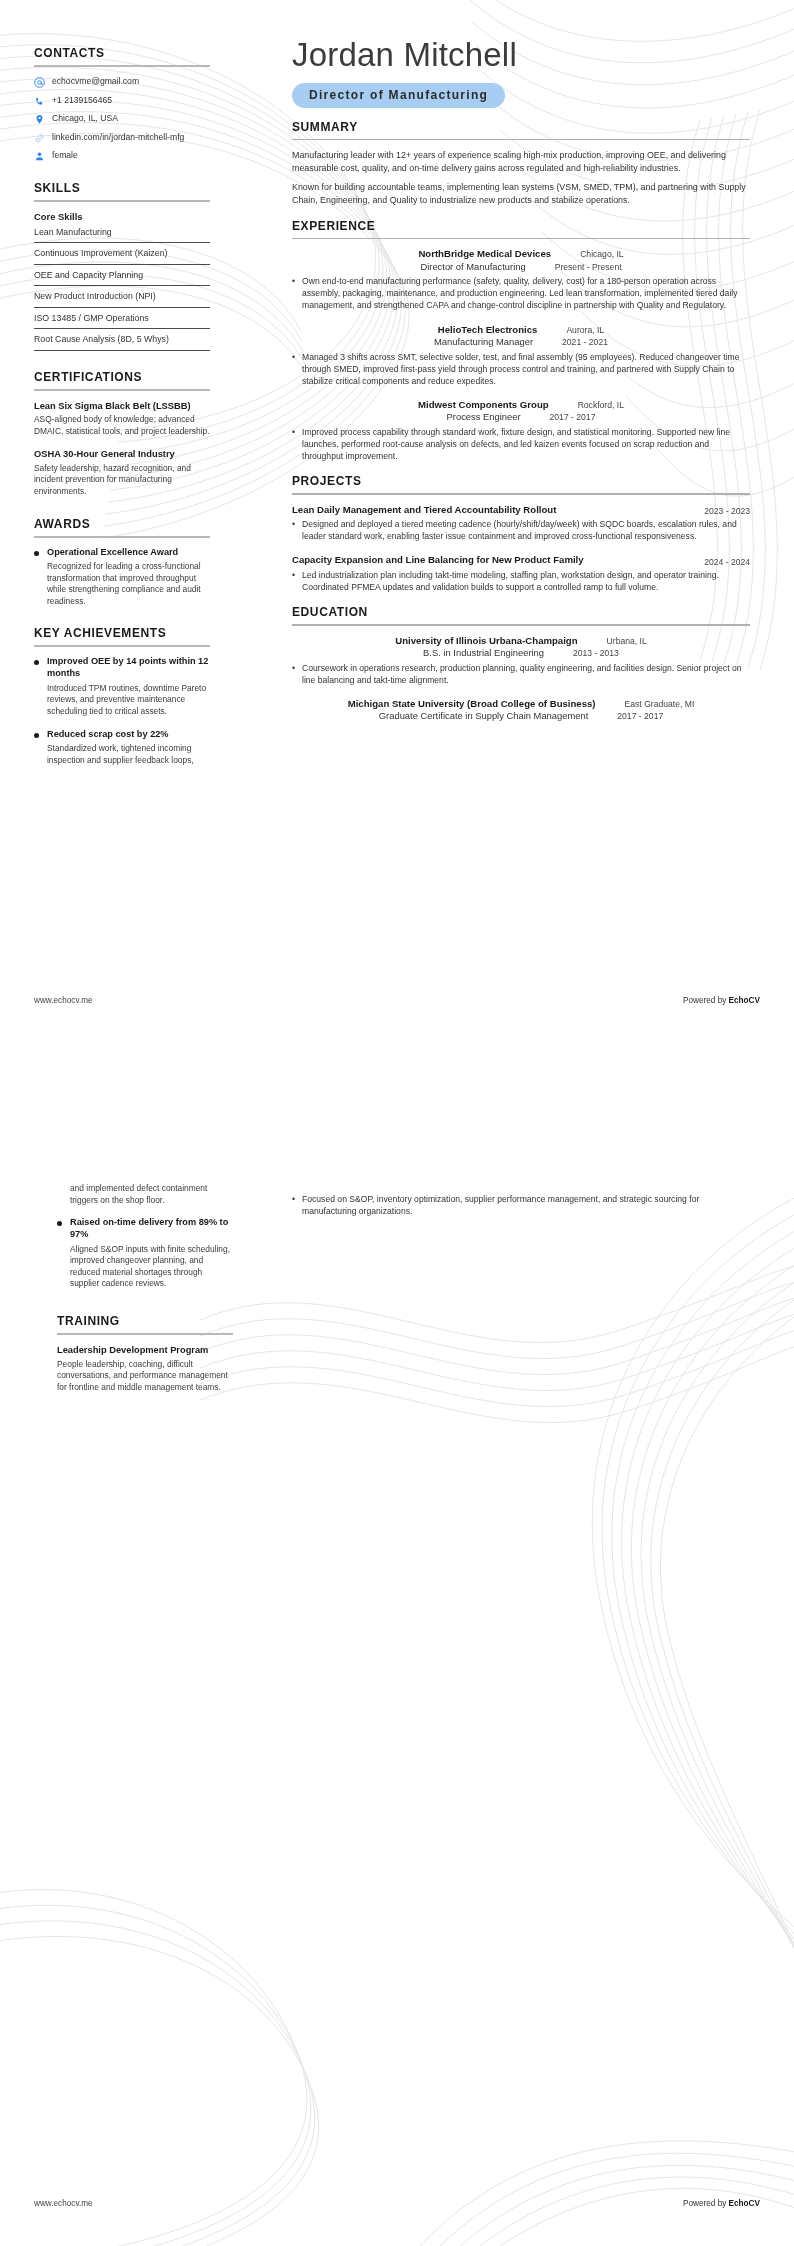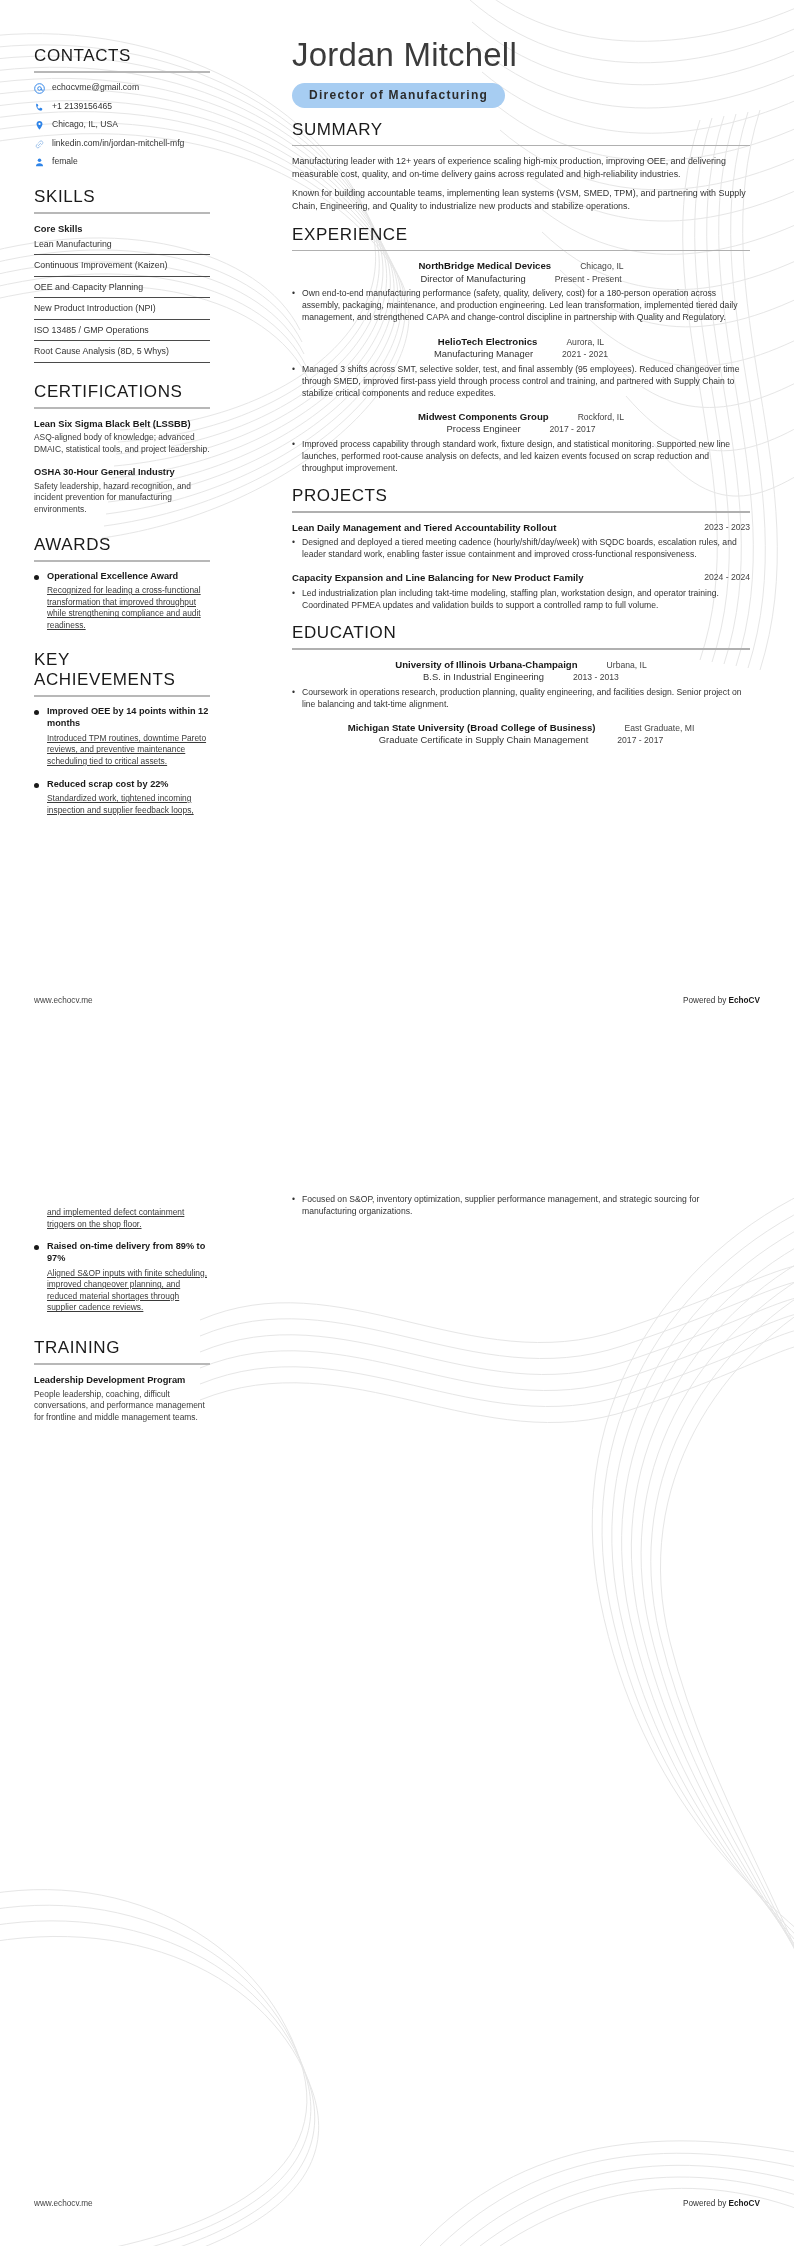--- a/index.html
+++ b/index.html
@@ -21,21 +21,21 @@
   .sheet { position: relative; z-index: 2; }
 
   
   .p1 { position: relative; height: 1123px; }
   .p2 { position: relative; height: 1123px; }
 
   .col-left { position: absolute; left: 34px; top: 0; width: 176px; }
   .col-right { position: absolute; left: 292px; top: 0; width: 458px; }
 
   .sec-title {
-    font-size: 17px; font-weight: normal; letter-spacing: .6px;
+    font-size: 12px; font-weight: bold; letter-spacing: .6px;
     color: #1a1a1a; text-transform: uppercase;
   }
   .sec-rule { height: 2px; background: #b8b8b8; margin: 5px 0 9px 0; }
   .sec-rule.thin { height: 1.5px; background: #b0b0b0; }
 
   .left-sec { margin-bottom: 19px; }
 
   
   .contact-row { display: flex; align-items: flex-start; gap: 7px; margin-bottom: 6.5px; }
   .contact-ico { width: 11px; height: 11px; flex: 0 0 11px; margin-top: 1px; color: #2f84e8; }
@@ -49,21 +49,21 @@
   
   .lb { margin-bottom: 11px; }
   .lb-title { font-size: 9.3px; font-weight: bold; color: #1a1a1a; line-height: 1.3; margin-bottom: 2.5px; }
   .lb-desc { font-size: 8.4px; color: #3a3a3a; line-height: 1.38; }
 
   
   .bullet-item { display: flex; gap: 8px; margin-bottom: 11px; }
   .bdot { flex: 0 0 5px; width: 5px; height: 5px; border-radius: 50%; background: #1a1a1a; margin-top: 4px; }
   .bbody { flex: 1; }
   .bbody .bt { font-size: 9.2px; font-weight: bold; color: #1a1a1a; line-height: 1.3; margin-bottom: 2.5px; }
-  .bbody .bd { font-size: 8.4px; color: #3a3a3a; line-height: 1.38; text-decoration: underline; }
+  .bbody .bd { font-size: 8.4px; color: #3a3a3a; line-height: 1.38; }
 
   
   .name { font-size: 33px; font-weight: normal; color: #3b3b3b; letter-spacing: .2px; line-height: 1.05; }
   .title-badge {
     display: inline-block; margin-top: 10px; padding: 5px 17px 6px 17px;
     background: #a7cdf2; border-radius: 14px;
     font-size: 12px; font-weight: bold; letter-spacing: 1.3px; color: #2c2c2c;
   }
 
   .r-sec { margin-top: 12px; }
@@ -72,21 +72,21 @@
   .entry { margin-bottom: 12px; }
   .entry-head { display: flex; justify-content: center; align-items: baseline; gap: 29px; }
   .e-org { font-size: 9.6px; font-weight: bold; color: #1a1a1a; line-height: 1.3; }
   .e-loc { font-size: 8.6px; color: #444; white-space: nowrap; }
   .e-role { font-size: 9.4px; color: #333; line-height: 1.35; }
   .e-date { font-size: 8.6px; color: #444; white-space: nowrap; }
   .e-bullets { margin-top: 2px; }
   .e-bullet { display: flex; gap: 5px; font-size: 8.6px; color: #333; line-height: 1.4; margin-bottom: 2px; }
   .e-bullet .d { flex: 0 0 5px; }
 
-  .proj-head { display: flex; justify-content: space-between; align-items: flex-start; gap: 14px; }
+  .proj-head { display: flex; justify-content: space-between; align-items: flex-end; gap: 14px; }
   .proj-name { font-size: 9.6px; font-weight: bold; color: #1a1a1a; line-height: 1.33; max-width: 330px; }
 
   
   .footer {
     position: absolute; left: 34px; right: 34px; bottom: 40px;
     display: flex; justify-content: space-between; align-items: center;
     border-top: 0; font-size: 8.2px; color: #444;
   }
   .footer .right { font-size: 8.2px; color: #333; }
   .footer .right b { font-weight: bold; color: #1a1a1a; }
@@ -442,21 +442,21 @@
       </div>
 
       <div class="footer" style="bottom:118px;">
         <span>www.echocv.me</span>
         <span class="right"><span>Powered by </span><b>EchoCV</b></span>
       </div>
     </div>
 
     <div class="p2">
 
-      <div class="col-left" style="top:84px;">
+      <div class="col-left" style="top:60px;margin-left:23px;">
 
         <div class="left-sec">
           <div class="bullet-item" style="margin-left:13px;">
             <div class="bbody">
               <div class="bd">and implemented defect containment triggers on the shop floor.</div>
             </div>
           </div>
           <div class="bullet-item">
             <span class="bdot"></span>
             <div class="bbody">

